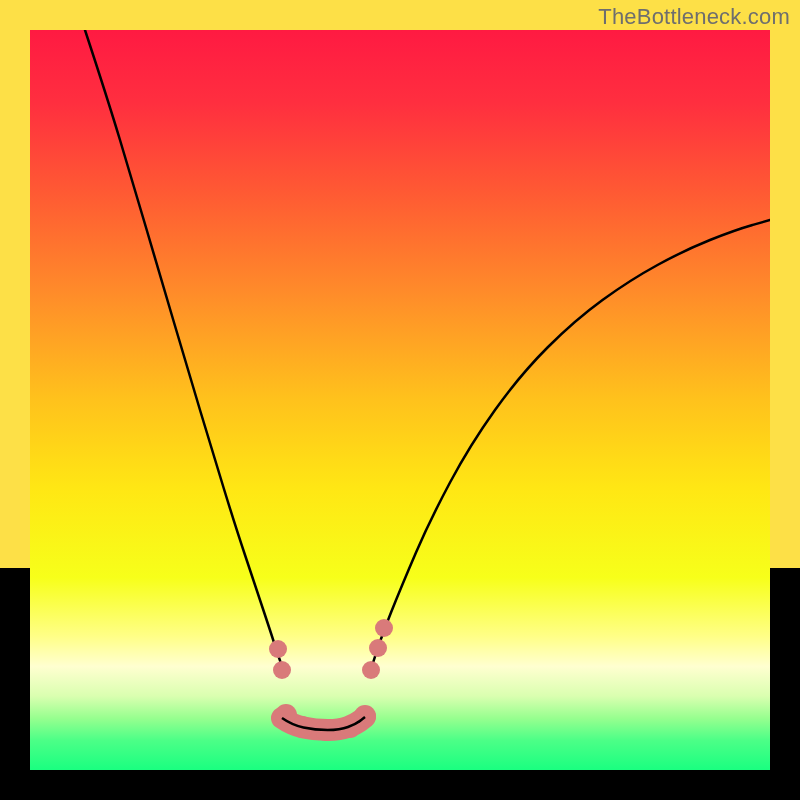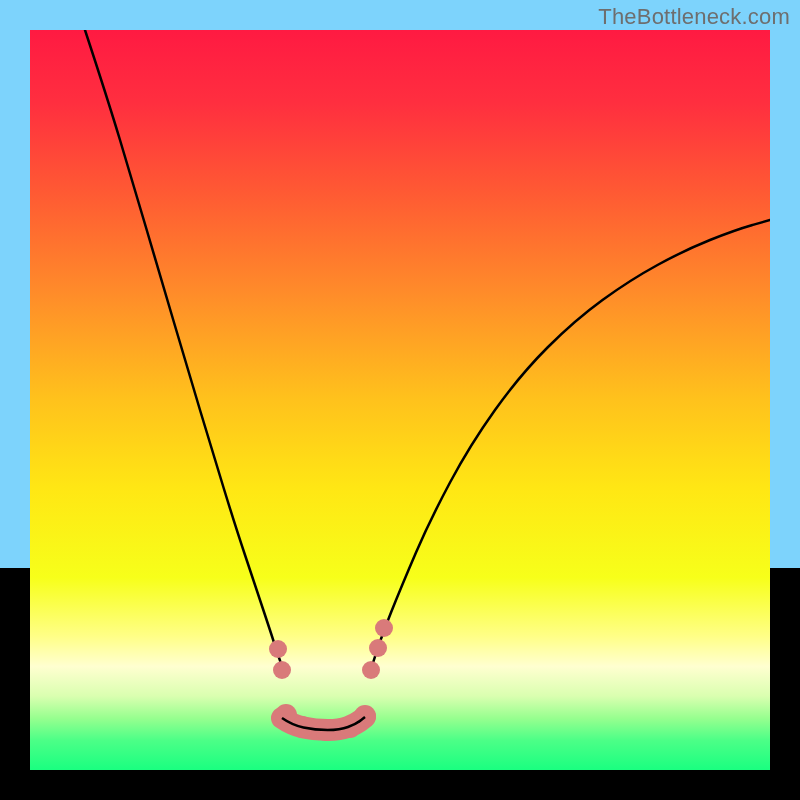--- a/index.html
+++ b/index.html
@@ -10,21 +10,21 @@
     background: #000000;
     overflow: hidden;
     font-family: Arial, Helvetica, sans-serif;
   }
   .frame {
     position: absolute;
     left: 0;
     top: 0;
     width: 800px;
     height: 568px;
-    background: #7dd3fc;
+    background: #fde047;
   }
   .plot-area {
     position: absolute;
     left: 30px;
     top: 30px;
     width: 740px;
     height: 740px;
     overflow: hidden;
   }
   .gradient-bg {

